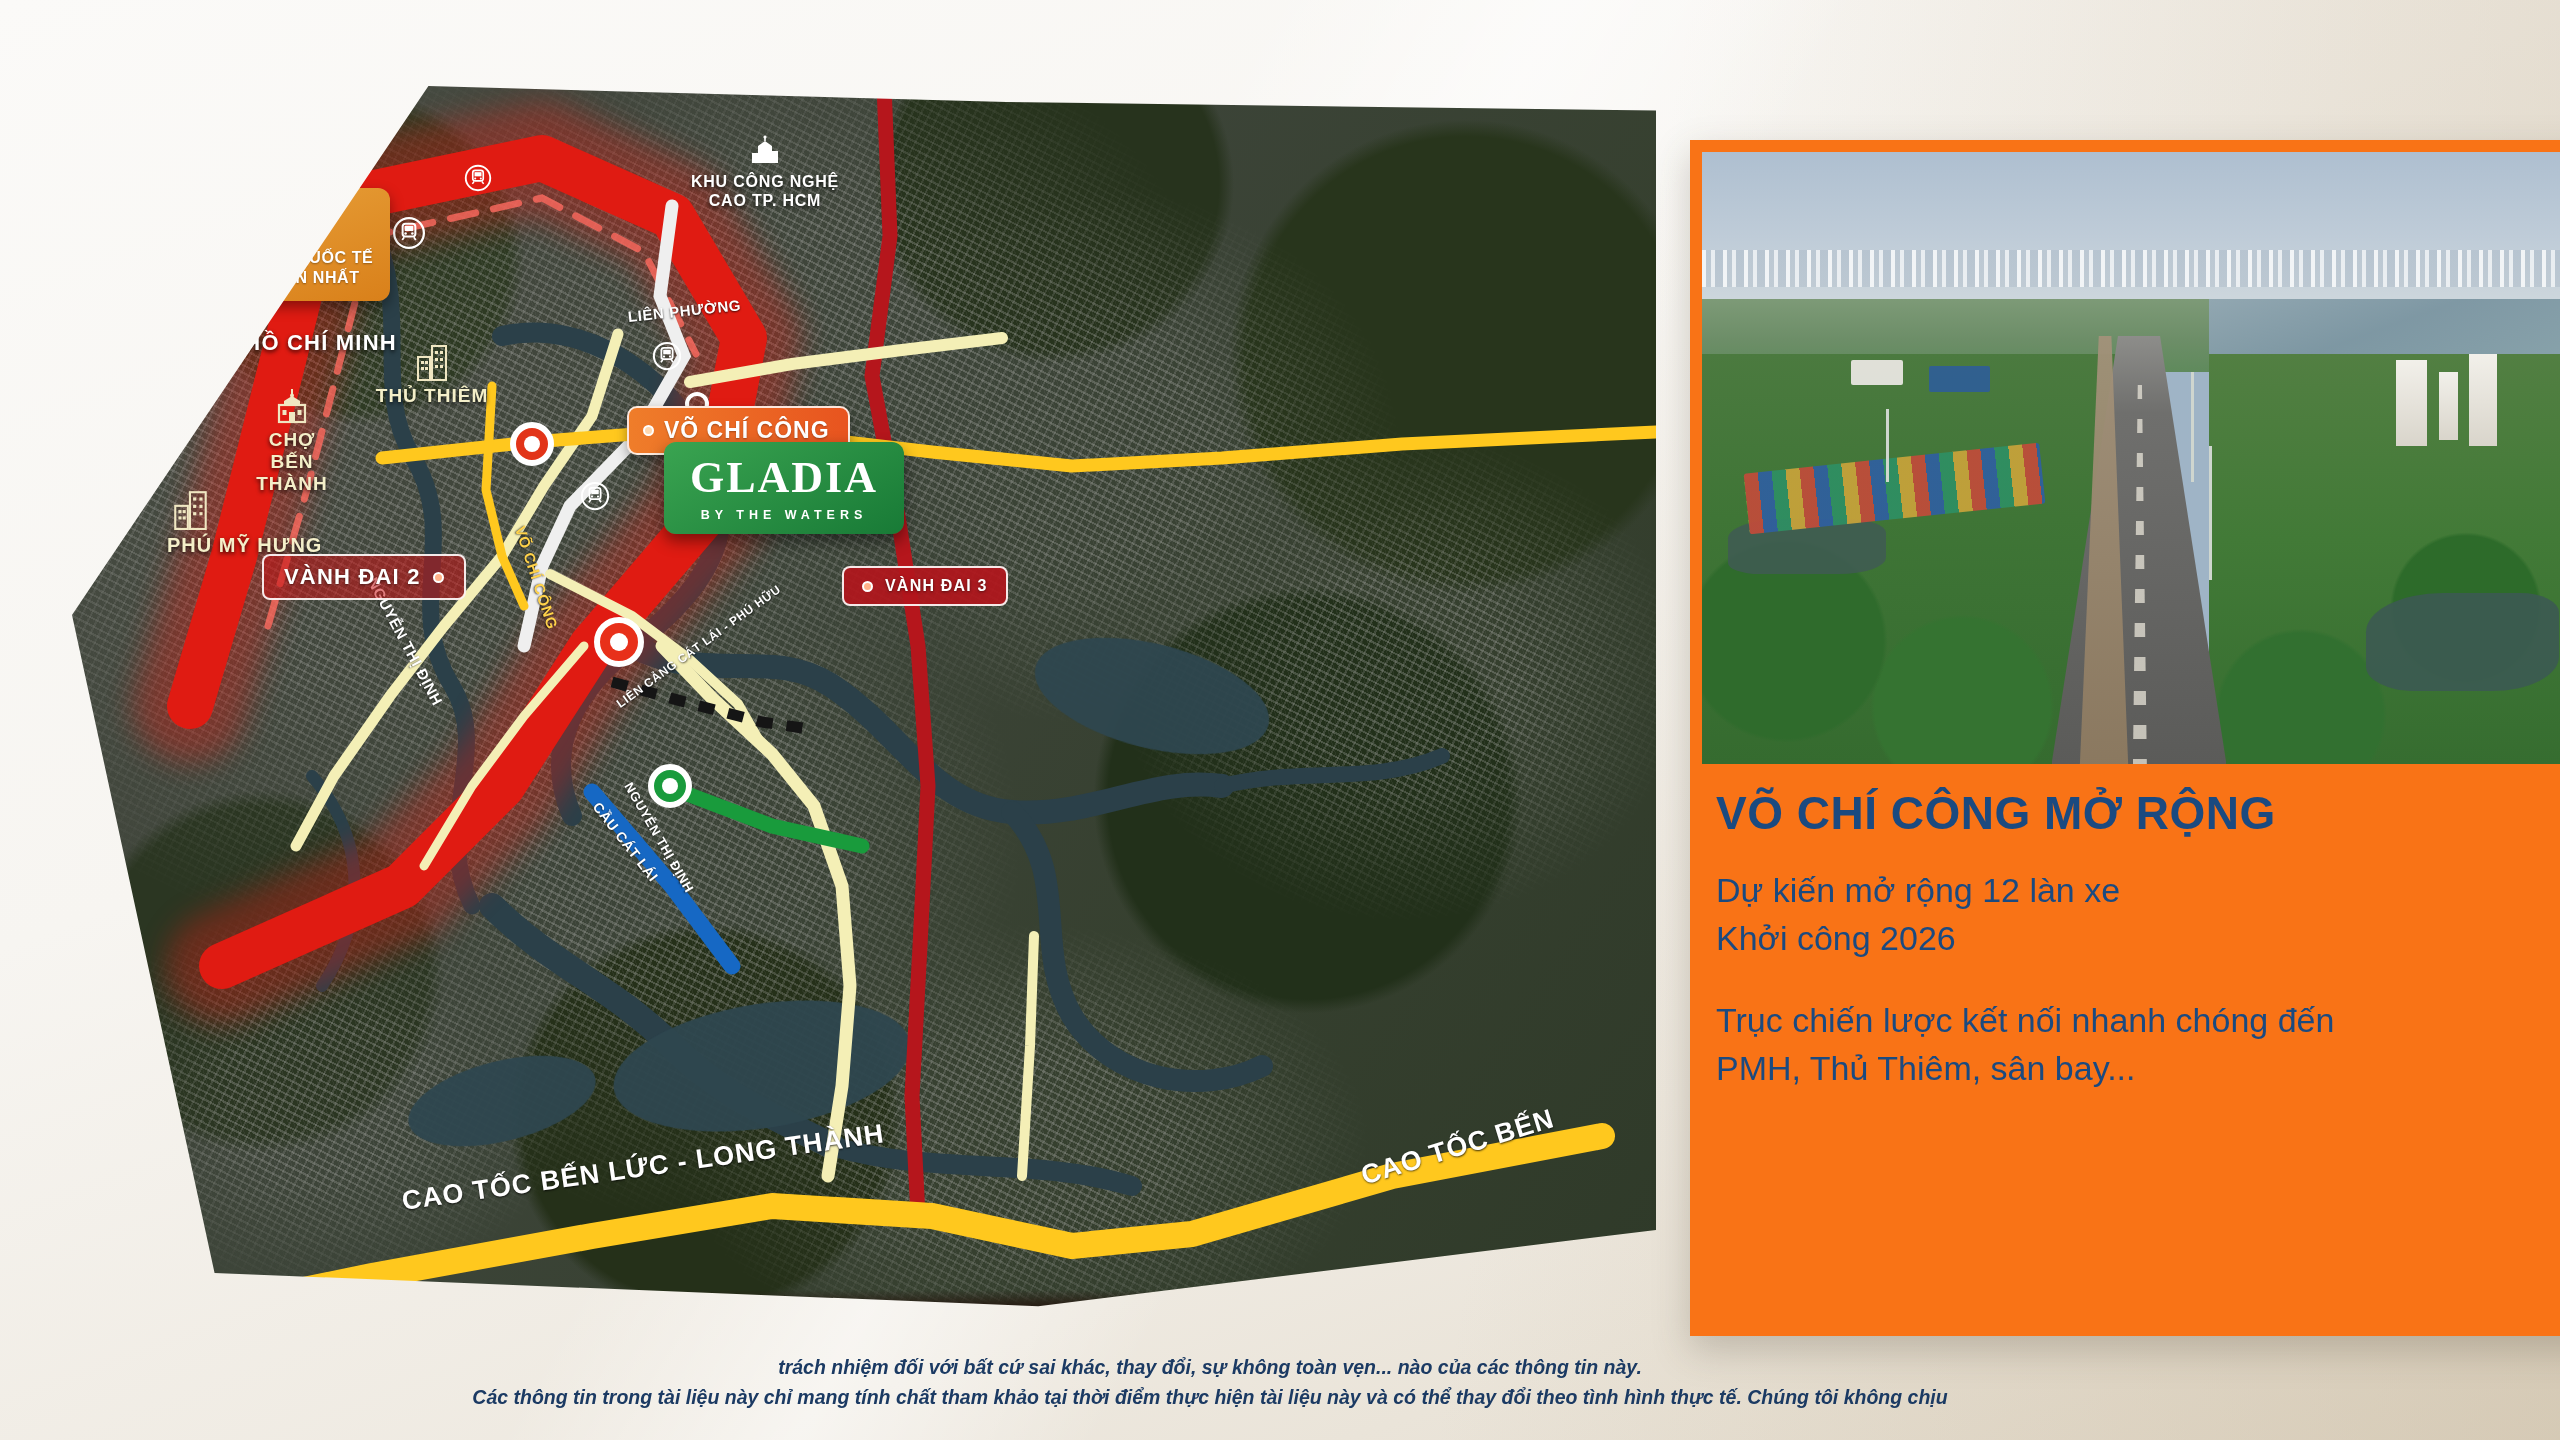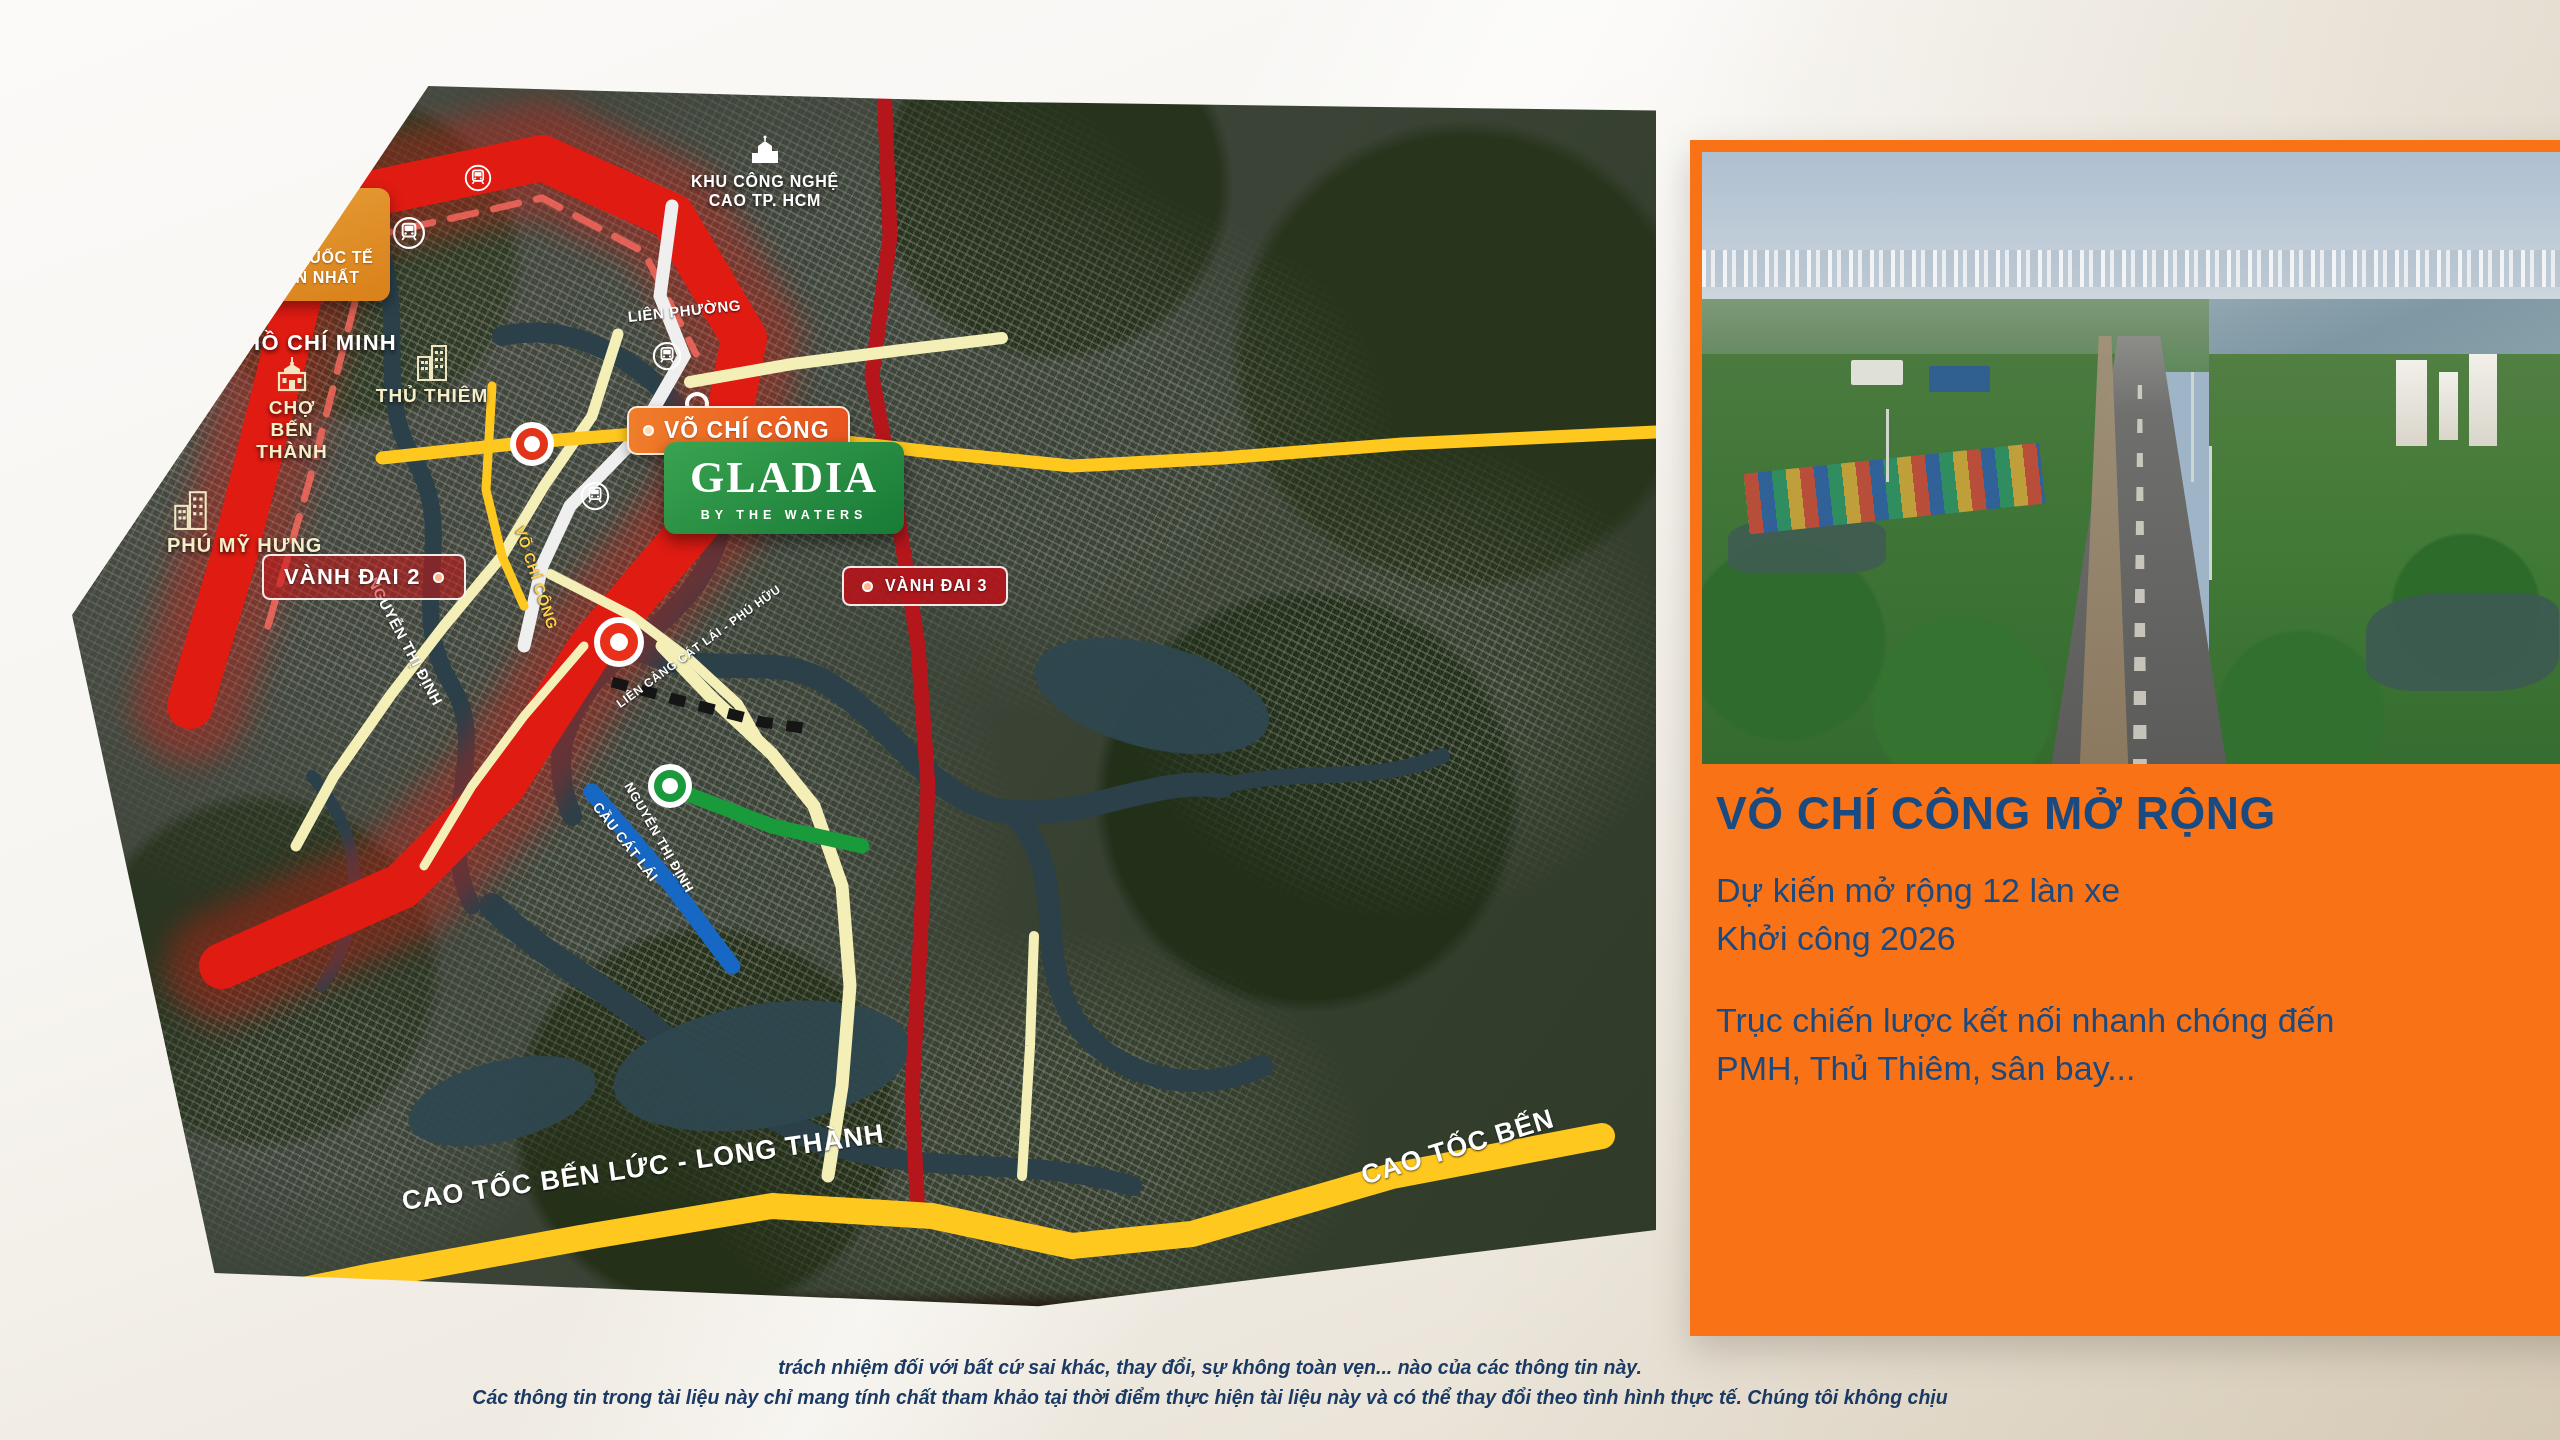--- a/index.html
+++ b/index.html
@@ -261,21 +261,21 @@
     <div class="rd-label" style="left:524px;top:710px;font-size:14px;transform:rotate(52deg);">CẦU CÁT LÁI</div>
     <div class="rd-label" style="left:330px;top:1020px;font-size:15px;transform:rotate(52deg);"></div>
     <div class="rd-label" style="left:180px;top:245px;font-size:13px;transform:rotate(-22deg);opacity:.85;"></div>
     <div class="rd-label" style="left:616px;top:402px;font-size:14px;transform:rotate(16deg);color:#bfe1ff;">MAI CHÍ THỌ</div>
 
     <div class="rd-label" style="left:330px;top:1100px;font-size:27px;font-weight:800;transform:rotate(-8deg);letter-spacing:1px;">CAO TỐC BẾN LỨC - LONG THÀNH</div>
     <div class="rd-label" style="left:1290px;top:1075px;font-size:27px;font-weight:800;transform:rotate(-17deg);letter-spacing:1px;">CAO TỐC BẾN</div>
 
     <div style="position:absolute;left:130px;top:244px;color:#fff;font-size:22px;font-weight:700;letter-spacing:1.2px;text-shadow:0 2px 4px rgba(0,0,0,.8);">TP. HỒ CHÍ MINH</div>
 
-    <div style="position:absolute;left:160px;top:269px;text-align:center;width:120px;">
+    <div style="position:absolute;left:160px;top:301px;text-align:center;width:120px;">
       <svg width="40" height="38" viewBox="0 0 40 38">
         <path d="M20 2 l0 5" stroke="#f0e7c2" stroke-width="2"></path>
           <circle cx="20" cy="8.5" r="2" fill="#f0e7c2"></circle>
         <path d="M12 14 l8-5 8 5 v4 h-16z" fill="#f0e7c2"></path>
         <rect x="7" y="18" width="26" height="17" fill="none" stroke="#f0e7c2" stroke-width="2.2"></rect>
         <rect x="17" y="25" width="6" height="10" fill="#f0e7c2"></rect>
         <rect x="10.5" y="23" width="4" height="5" fill="#f0e7c2"></rect>
         <rect x="25.5" y="23" width="4" height="5" fill="#f0e7c2"></rect>
       </svg>
       <div style="color:#f4efc9;font-size:19px;font-weight:700;letter-spacing:1px;text-shadow:0 2px 4px rgba(0,0,0,.8);line-height:1.15;">

